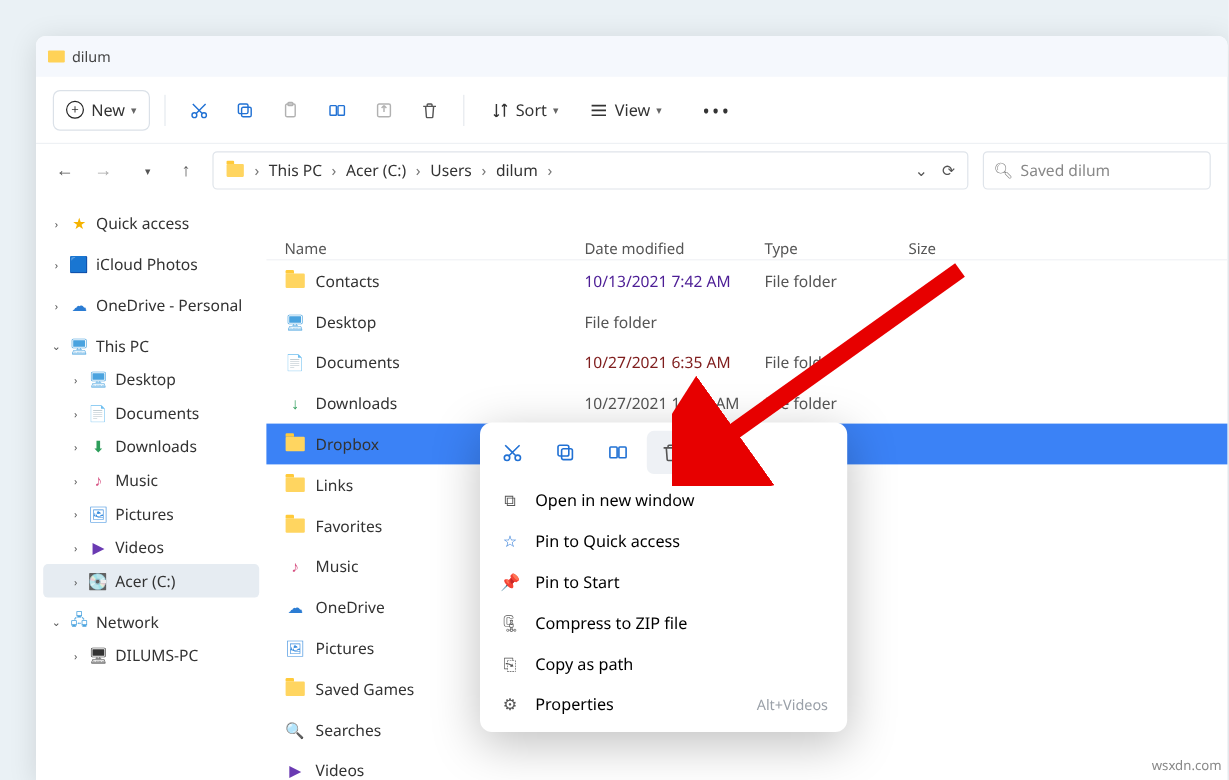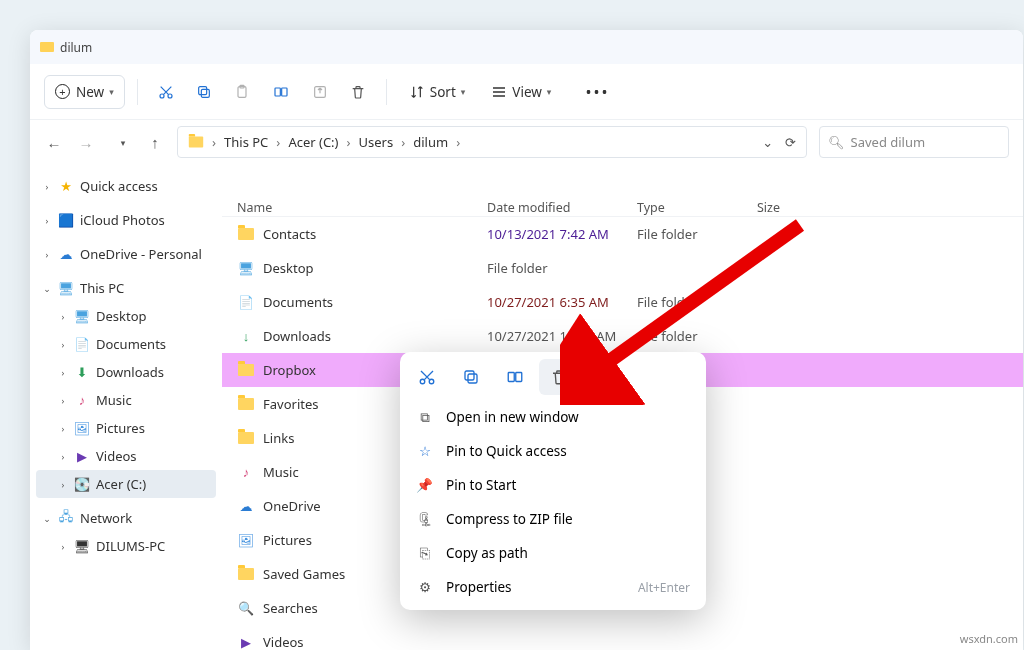--- a/index.html
+++ b/index.html
@@ -29,21 +29,21 @@
   .exp { width:10px; font-size:9px; color:#555; text-align:center; }
   .si-ico { width:16px; height:14px; display:flex; align-items:center; justify-content:center; }
   .indent1 { padding-left:22px; }
   .content { flex:1; display:flex; flex-direction:column;margin-top:35px; }
   .cols { display:flex; height:30px; align-items:center; font-size:12.5px; color:#555; border-bottom:1px solid #f0f2f5; }
   .c-name { width:265px; padding-left:15px; }
   .c-date { width:150px; }
   .c-type { width:120px; }
   .c-size { flex:1; }
   .row { display:flex; height:34px; align-items:center; font-size:13px; color:#333; }
-  .row.sel { background:#f0abfc; }
+  .row.sel { background:#3b82f6; }
   .r-ico { width:18px; height:18px; margin-right:8px; display:flex; align-items:center; justify-content:center; }
   .folder-yellow { width:16px;height:12px;background:#ffd560;border-radius:1px;position:relative; }
   .folder-yellow::before{content:"";position:absolute;top:-3px;left:0;width:7px;height:3px;background:#ffca3a;border-radius:1px 1px 0 0;}
   .ctxmenu { position:absolute; left:400px; top:352px; width:306px; background:#fff; border-radius:10px; box-shadow:0 10px 40px rgba(0,0,0,.25); padding:6px; font-size:13.5px; }
   .ctx-top { display:flex; gap:4px; padding:1px 1px 5px 1px; }
   .ctx-top .mini { width:40px;height:36px;border-radius:6px;display:flex;align-items:center;justify-content:center;color:#2171d4; }
   .ctx-top .mini.hover { background:#eef1f5; color:#555; }
   .ctx-item { display:flex; align-items:center; height:34px; padding:0 10px; border-radius:6px; gap:12px; }
   .ctx-item .lab { flex:1; }
   .ctx-item .hint { color:#9aa0a8; font-size:12px; }
@@ -283,32 +283,32 @@
             </div>
             <div class="c-date" style="color:#555"></div>
             <div class="c-type" style="color:#555"></div>
             <div class="c-size"></div>
           </div>
           <div class="row">
             <div class="c-name" style="display:flex;align-items:center">
               <span class="r-ico">
                 <span class="folder-yellow"></span>
               </span>
+              <span>Links</span>
+            </div>
+            <div class="c-date" style="color:#555"></div>
+            <div class="c-type" style="color:#555"></div>
+            <div class="c-size"></div>
+          </div>
+          <div class="row">
+            <div class="c-name" style="display:flex;align-items:center">
+              <span class="r-ico">
+                <span class="folder-yellow"></span>
+              </span>
               <span>Favorites</span>
-            </div>
-            <div class="c-date" style="color:#555"></div>
-            <div class="c-type" style="color:#555"></div>
-            <div class="c-size"></div>
-          </div>
-          <div class="row">
-            <div class="c-name" style="display:flex;align-items:center">
-              <span class="r-ico">
-                <span class="folder-yellow"></span>
-              </span>
-              <span>Links</span>
             </div>
             <div class="c-date" style="color:#555"></div>
             <div class="c-type" style="color:#555"></div>
             <div class="c-size"></div>
           </div>
           <div class="row">
             <div class="c-name" style="display:flex;align-items:center">
               <span class="r-ico">
                 <span style="color:#d65081">♪</span>
               </span>
@@ -421,21 +421,21 @@
       <span class="ctx-ico">🗜</span>
       <span class="lab">Compress to ZIP file</span>
     </div>
   <div class="ctx-item">
       <span class="ctx-ico">⎘</span>
       <span class="lab">Copy as path</span>
     </div>
   <div class="ctx-item">
       <span class="ctx-ico">⚙</span>
       <span class="lab">Properties</span>
-      <span class="hint">Alt+Enter</span>
+      <span class="hint">Alt+Videos</span>
     </div>
 </div>
 
 <svg class="arrow-annot" style="left:560px;top:215px" width="260" height="190">
   <defs>
       <marker id="ah" markerWidth="10" markerHeight="10" refX="2" refY="4" orient="auto">
         <path d="M0,0 L0,8 L10,4 z" fill="#e70000"></path>
       </marker>
     </defs>
   <line x1="240" y1="10" x2="30" y2="160" stroke="#e70000" stroke-width="14" marker-end="url(#ah)"></line>

